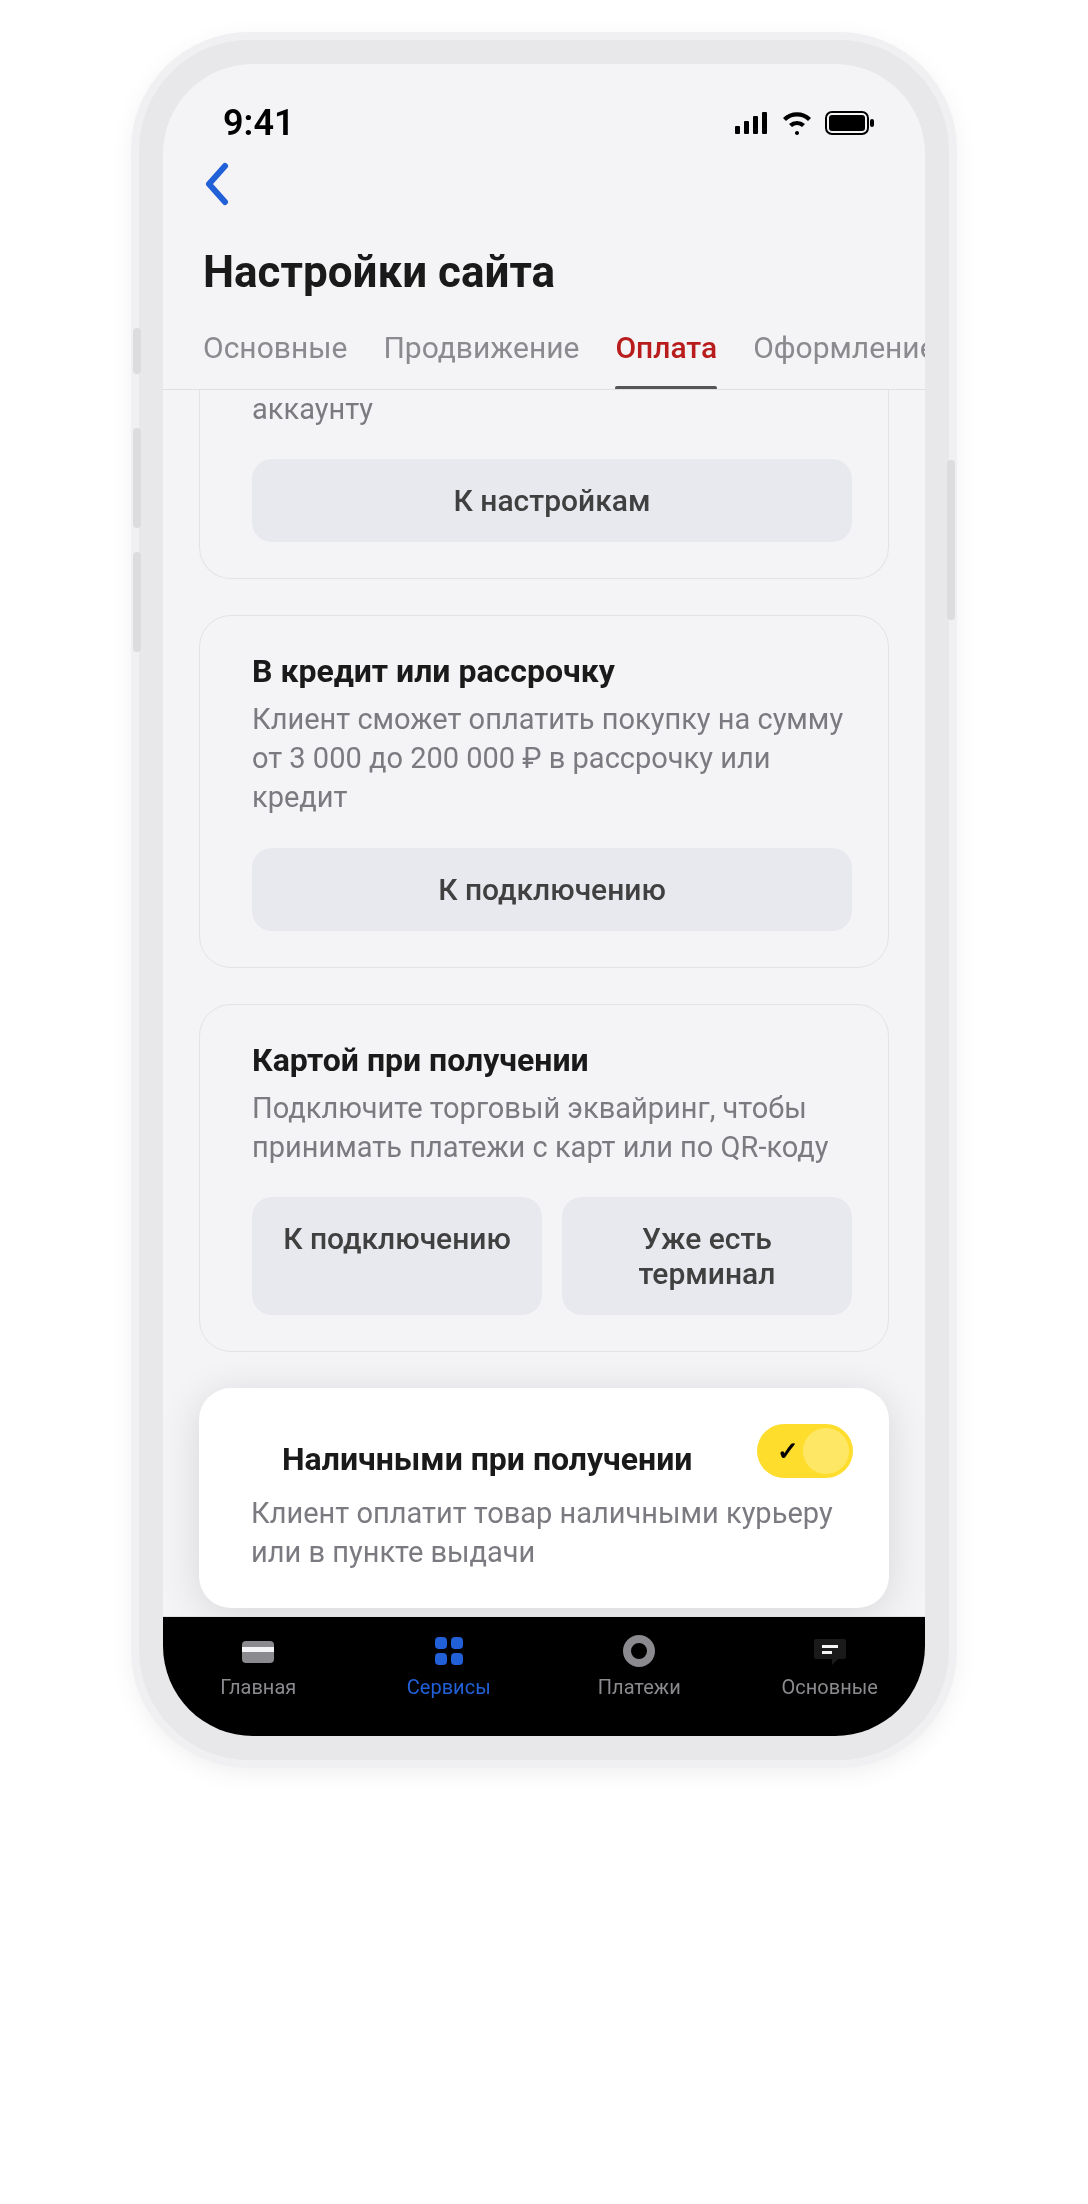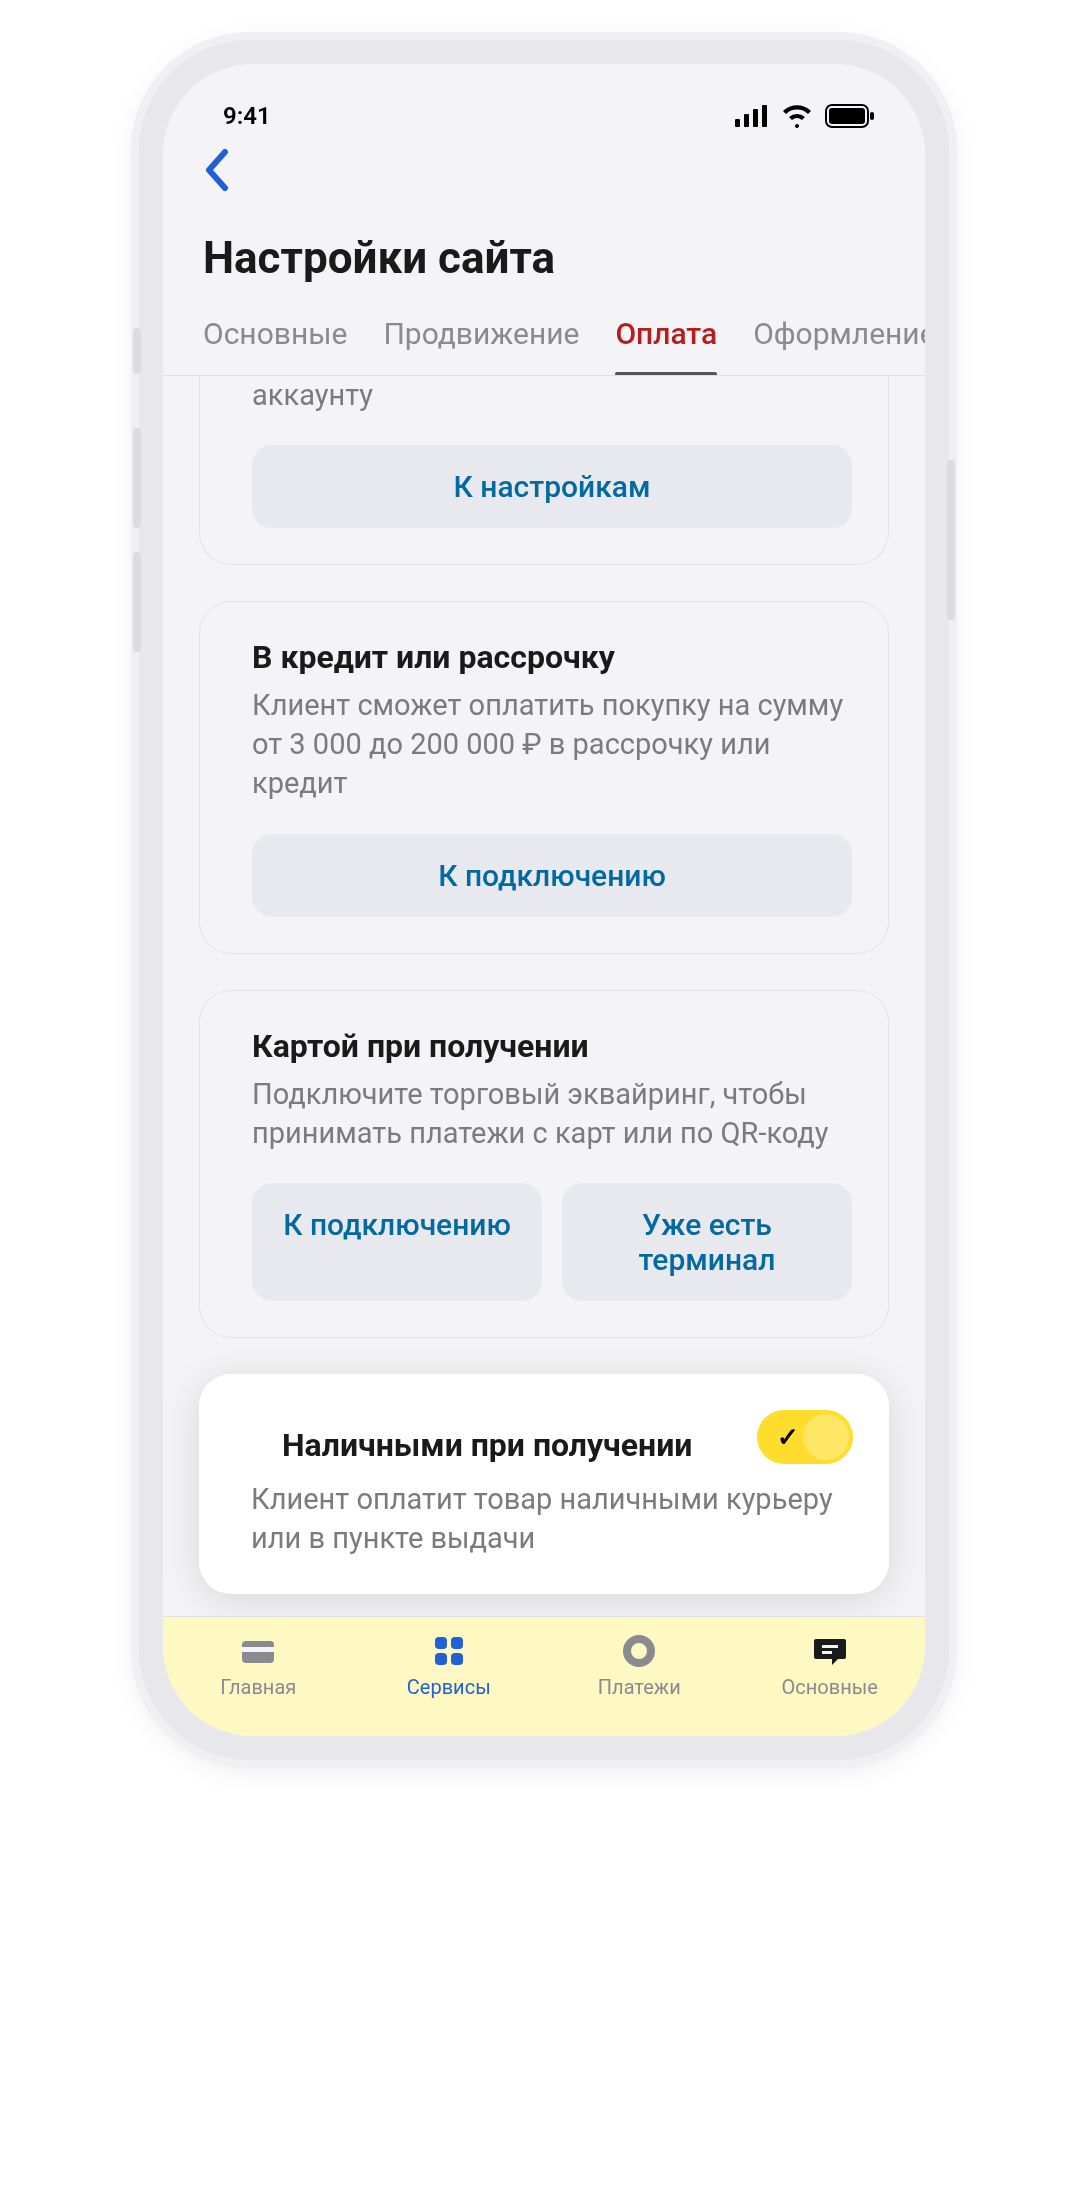--- a/index.html
+++ b/index.html
@@ -40,21 +40,21 @@
   .side-left2 { left: -6px; top: 388px; width: 8px; height: 100px; }
   .side-left3 { left: -6px; top: 512px; width: 8px; height: 100px; }
   .side-right { right: -6px; top: 420px; width: 8px; height: 160px; }
 
   
   .status-bar {
     display: flex;
     justify-content: space-between;
     align-items: center;
     padding: 38px 50px 10px 60px;
-    font-size: 24px;
+    font-size: 36px;
     font-weight: 600;
     color: #000;
   }
   .status-icons { display: flex; gap: 12px; align-items: center; }
   .status-icons svg { display: block; }
 
   
   .back {
     padding: 8px 40px 0 40px;
   }
@@ -125,21 +125,21 @@
   }
   .card-btn-row { display: flex; gap: 20px; margin-top: 30px; }
   .card-btn {
     flex: 1;
     background: #e8e9ef;
     border-radius: 20px;
     padding: 24px 8px;
     text-align: center;
     font-size: 30px;
     font-weight: 500;
-    color: #0369a1;
+    color: #404040;
   }
   .card-btn.full { width: 100%; }
 
   
   .card.highlight {
     background: #ffffff;
     box-shadow: 0 6px 40px rgba(0,0,0,0.12);
     border: none;
   }
   .hl-row {
@@ -170,21 +170,21 @@
     font-size: 26px;
     font-weight: 800;
     color: #000;
   }
 
   
   .bottom-nav {
     position: absolute;
     left: 0; right: 0; bottom: 0;
     height: 120px;
-    background: #fef9c3;
+    background: #000000;
     border-top: 1.5px solid #e0e0e2;
     display: flex;
     justify-content: space-around;
     align-items: flex-start;
     padding-top: 14px;
   }
   .nav-item {
     display: flex;
     flex-direction: column;
     align-items: center;

